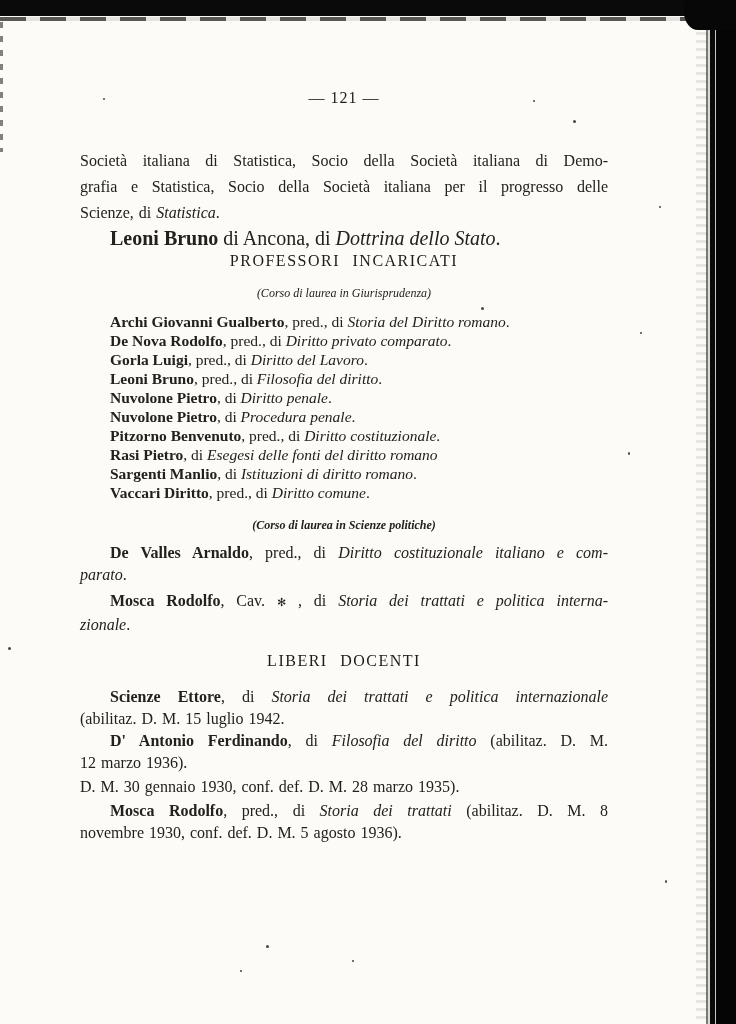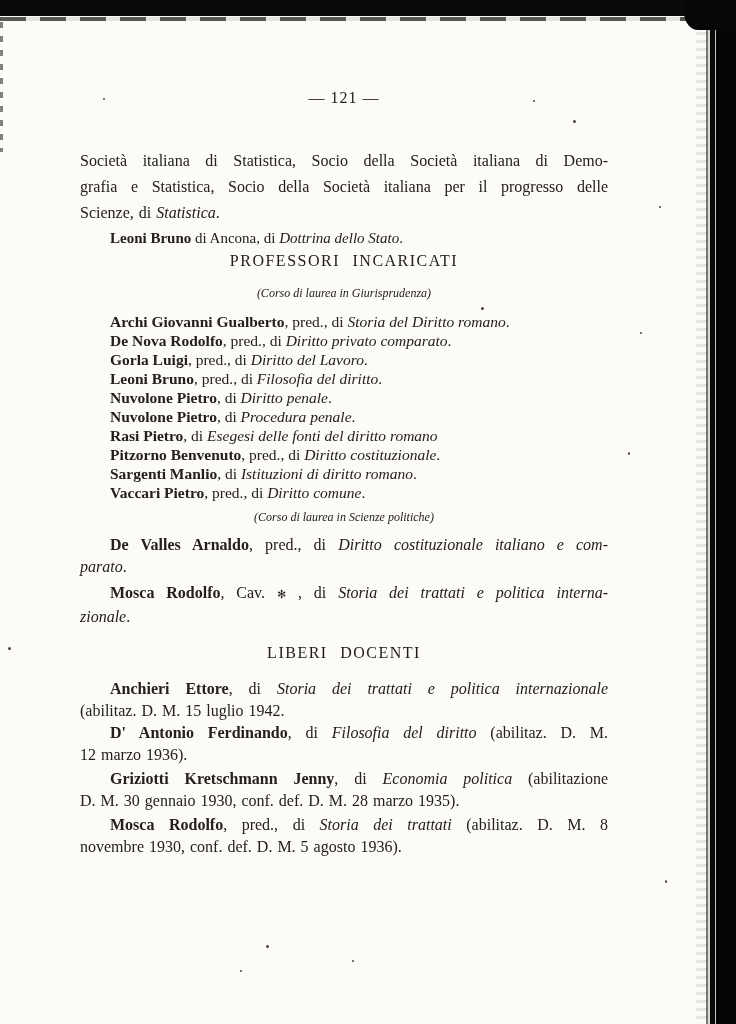--- a/index.html
+++ b/index.html
@@ -44,27 +44,27 @@
   .content { position:absolute; left:80px; top:15px; width:528px; }
   .line { min-height:1em; }
   .j { text-align:justify; text-align-last:justify; }
   .ind { text-indent:30px; }
   .b { font-weight:700; }
   .i { font-style:italic; }
   .sym { font-family:"DejaVu Sans",sans-serif; font-size:11px; }
 
   .pagenum { margin-top:73px; text-align:center; font-size:16px; line-height:20px; letter-spacing:1px; }
   .intro  { margin-top:40px; font-size:16px; line-height:26px; word-spacing:1px; }
-  .leoni  { font-size:15px; line-height:24px; text-indent:30px; }
+  .leoni  { font-size:20px; line-height:24px; text-indent:30px; }
   .h-section { text-align:center; font-size:16px; line-height:22px; letter-spacing:1.5px; word-spacing:7px; color:#1e1b18; }
   .h-incaricati { }
   .h-liberi { margin-top:14px; }
   .h-sub { text-align:center; font-style:italic; font-size:12px; line-height:22px; }
   .sub-giur { margin-top:10px; }
-  .sub-scienze { margin-top:4px; }
+  .sub-scienze { margin-top:12px;font-weight:bold; }
   .roster { margin-top:8px; font-size:15.5px; line-height:19px; }
   .roster .line { padding-left:30px; white-space:nowrap; }
   .para { font-size:16px; line-height:22px; word-spacing:1px; }
   .devalles { margin-top:6px; }
   .mosca-pol { margin-top:4px; }
   .anchieri { margin-top:14px; }
   .dantonio { }
   .griziotti { margin-top:2px; }
   .mosca-ld { margin-top:2px; }
 </style>
@@ -108,52 +108,51 @@
 
     <div class="h-sub sub-giur">(Corso di laurea in Giurisprudenza)</div>
 
     <div class="roster">
       <div class="line"><span class="b">Archi Giovanni Gualberto</span><span>, pred., di </span><span class="i">Storia del Diritto romano</span><span>.</span></div>
       <div class="line"><span class="b">De Nova Rodolfo</span><span>, pred., di </span><span class="i">Diritto privato comparato</span><span>.</span></div>
       <div class="line"><span class="b">Gorla Luigi</span><span>, pred., di </span><span class="i">Diritto del Lavoro</span><span>.</span></div>
       <div class="line"><span class="b">Leoni Bruno</span><span>, pred., di </span><span class="i">Filosofia del diritto</span><span>.</span></div>
       <div class="line"><span class="b">Nuvolone Pietro</span><span>, di </span><span class="i">Diritto penale</span><span>.</span></div>
       <div class="line"><span class="b">Nuvolone Pietro</span><span>, di </span><span class="i">Procedura penale</span><span>.</span></div>
+      <div class="line"><span class="b">Pitzorno Benvenuto</span><span>, pred., di </span><span class="i">Diritto costituzionale</span><span>.</span></div>
       <div class="line"><span class="b">Rasi Pietro</span><span>, di </span><span class="i">Esegesi delle fonti del diritto romano</span></div>
-      <div class="line"><span class="b">Pitzorno Benvenuto</span><span>, pred., di </span><span class="i">Diritto costituzionale</span><span>.</span></div>
       <div class="line"><span class="b">Sargenti Manlio</span><span>, di </span><span class="i">Istituzioni di diritto romano</span><span>.</span></div>
-      <div class="line"><span class="b">Vaccari Pietro</span><span>, pred., di </span><span class="i">Diritto comune</span><span>.</span></div>
+      <div class="line"><span class="b">Vaccari Diritto</span><span>, pred., di </span><span class="i">Diritto comune</span><span>.</span></div>
     </div>
 
     <div class="h-sub sub-scienze">(Corso di laurea in Scienze politiche)</div>
 
     <div class="para devalles">
       <div class="line j ind"><span class="b">De Valles Arnaldo</span><span>, pred., di </span><span class="i">Diritto costituzionale italiano e com-</span></div>
       <div class="line"><span class="i">parato</span><span>.</span></div>
     </div>
 
     <div class="para mosca-pol">
       <div class="line j ind"><span class="b">Mosca Rodolfo</span><span>, Cav. </span><span class="sym">✻</span><span> , di </span><span class="i">Storia dei trattati e politica interna-</span></div>
       <div class="line"><span class="i">zionale</span><span>.</span></div>
     </div>
 
     <div class="h-section h-liberi">LIBERI DOCENTI</div>
 
     <div class="para anchieri">
-      <div class="line j ind"><span class="b">Anchieri Ettore</span><span>, di </span><span class="i">Storia dei trattati e politica internazionale</span></div>
+      <div class="line j ind"><span class="b">Scienze Ettore</span><span>, di </span><span class="i">Storia dei trattati e politica internazionale</span></div>
       <div class="line"><span>(abilitaz. D. M. 15 luglio 1942.</span></div>
     </div>
 
     <div class="para dantonio">
       <div class="line j ind"><span class="b">D' Antonio Ferdinando</span><span>, di </span><span class="i">Filosofia del diritto</span><span> (abilitaz. D. M.</span></div>
       <div class="line"><span>12 marzo 1936).</span></div>
     </div>
 
     <div class="para griziotti">
-      <div class="line j ind"><span class="b">Griziotti Kretschmann Jenny</span><span>, di </span><span class="i">Economia politica</span><span> (abilitazione</span></div>
       <div class="line"><span>D. M. 30 gennaio 1930, conf. def. D. M. 28 marzo 1935).</span></div>
     </div>
 
     <div class="para mosca-ld">
       <div class="line j ind"><span class="b">Mosca Rodolfo</span><span>, pred., di </span><span class="i">Storia dei trattati</span><span> (abilitaz. D. M. 8</span></div>
       <div class="line"><span>novembre 1930, conf. def. D. M. 5 agosto 1936).</span></div>
     </div>
 
   </div>
 </div>

